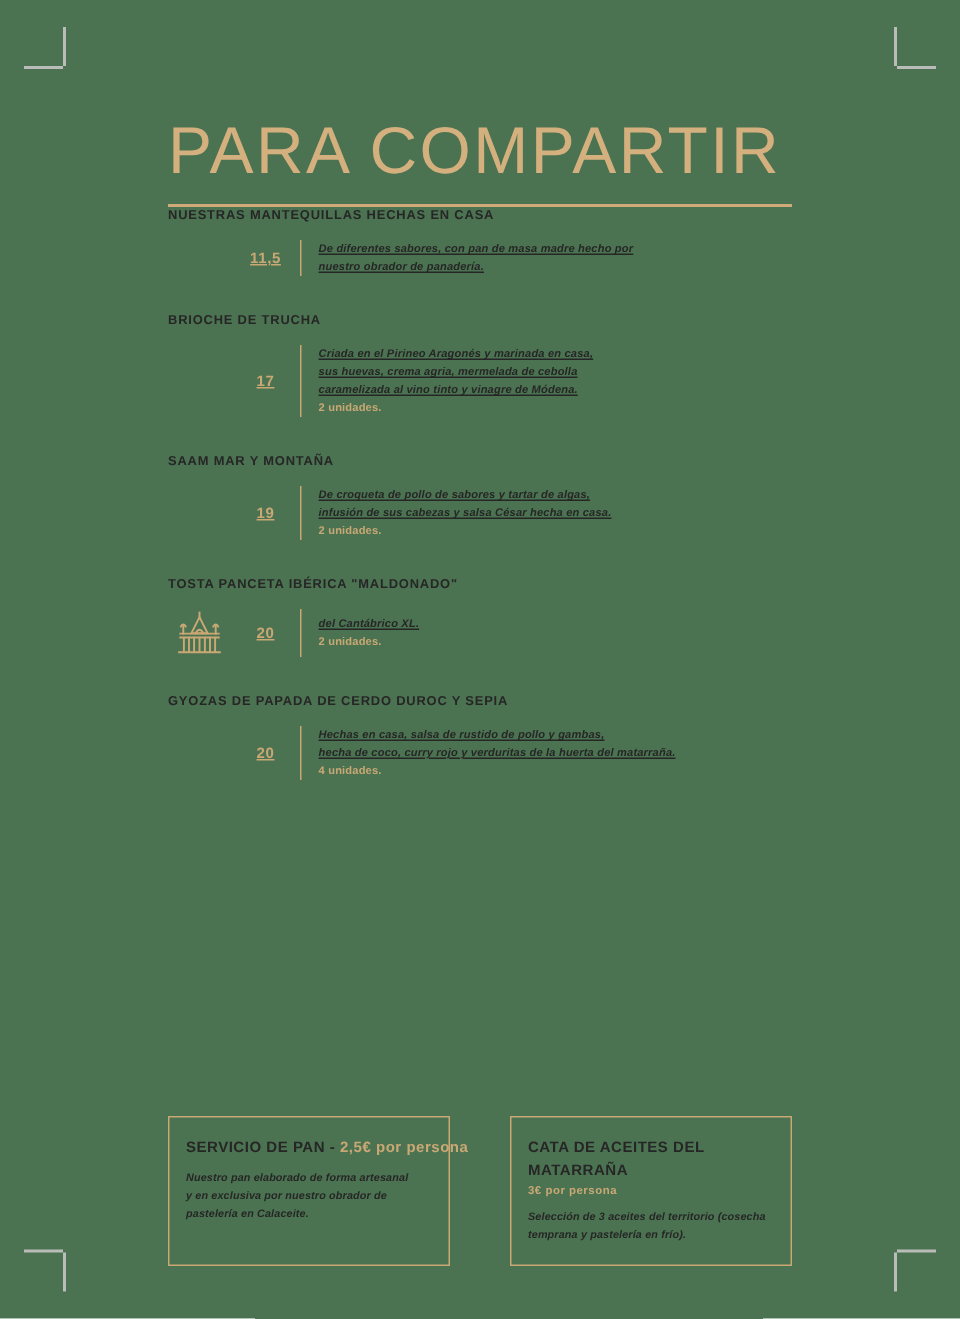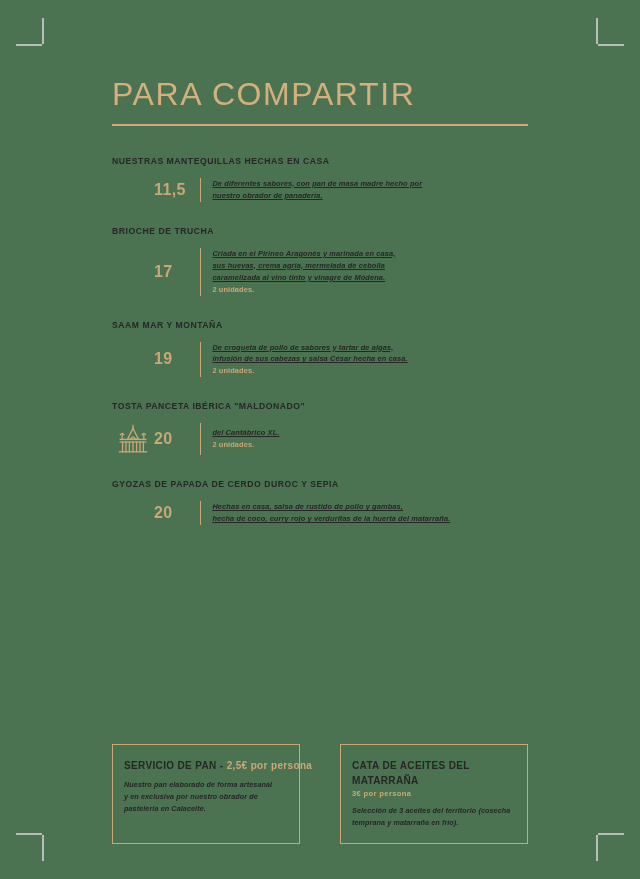--- a/index.html
+++ b/index.html
@@ -48,38 +48,37 @@
 
   
   .content {
     position: absolute;
     left: 112px;
     top: 78px;
     width: 416px;
   }
 
   .page-title {
-    font-size: 32px;
+    font-size: 44px;
     letter-spacing: 1.6px;
     color: #d4b07f;
     font-weight: 300;
     line-height: 1.05;
     white-space: nowrap;
   }
 
   .title-rule {
     margin-top: 12px;
     height: 2px;
     background: #d0ab79;
     width: 416px;
   }
 
   
   .menu-list {
-    margin-top: 30px;
   }
   .menu-item {
     margin-bottom: 24px;
   }
   .item-name {
     font-size: 8.6px;
     font-weight: bold;
     letter-spacing: 0.55px;
     color: #262626;
     text-transform: uppercase;
@@ -94,24 +93,26 @@
     width: 42px;
     flex: 0 0 42px;
     display: flex;
     align-items: center;
     justify-content: center;
   }
   .item-icon.empty { }
   .item-price {
     width: 46px;
     flex: 0 0 46px;
-    font-size: 16px;
+    text-align: center;
+    font-size: 10px;
     font-weight: bold;
     color: #c9a875;
     letter-spacing: 0.4px;
+    text-decoration: underline;
   }
   .item-rule {
     width: 1.4px;
     align-self: stretch;
     background: #c9a875;
     flex: 0 0 1.4px;
     margin-right: 11px;
   }
   .item-desc {
     flex: 1 1 auto;
@@ -285,20 +286,21 @@
 
       <div class="menu-item">
         <div class="item-name">GYOZAS DE PAPADA DE CERDO DUROC Y SEPIA</div>
         <div class="item-body">
           <div class="item-icon empty"></div>
           <div class="item-price">20</div>
           <div class="item-rule"></div>
           <div class="item-desc">
             <div class="desc-line">Hechas en casa, salsa de rustido de pollo y gambas,</div>
             <div class="desc-line">hecha de coco, curry rojo y verduritas de la huerta del matarraña.</div>
+            <div class="desc-units">4 unidades.</div>
           </div>
         </div>
       </div>
 
     </div>
   </div>
 
   <div class="notes">
 
     <div class="note-box">
@@ -311,19 +313,19 @@
         <div>y en exclusiva por nuestro obrador de</div>
         <div>pastelería en Calaceite.</div>
       </div>
     </div>
 
     <div class="note-box">
       <div class="note-title">CATA DE ACEITES DEL MATARRAÑA</div>
       <div class="note-price">3€ por persona</div>
       <div class="note-text">
         <div>Selección de 3 aceites del territorio (cosecha</div>
-        <div>temprana y matarraña en frío).</div>
+        <div>temprana y pastelería en frío).</div>
       </div>
     </div>
 
   </div>
 
 </div>
 
 </body></html>

